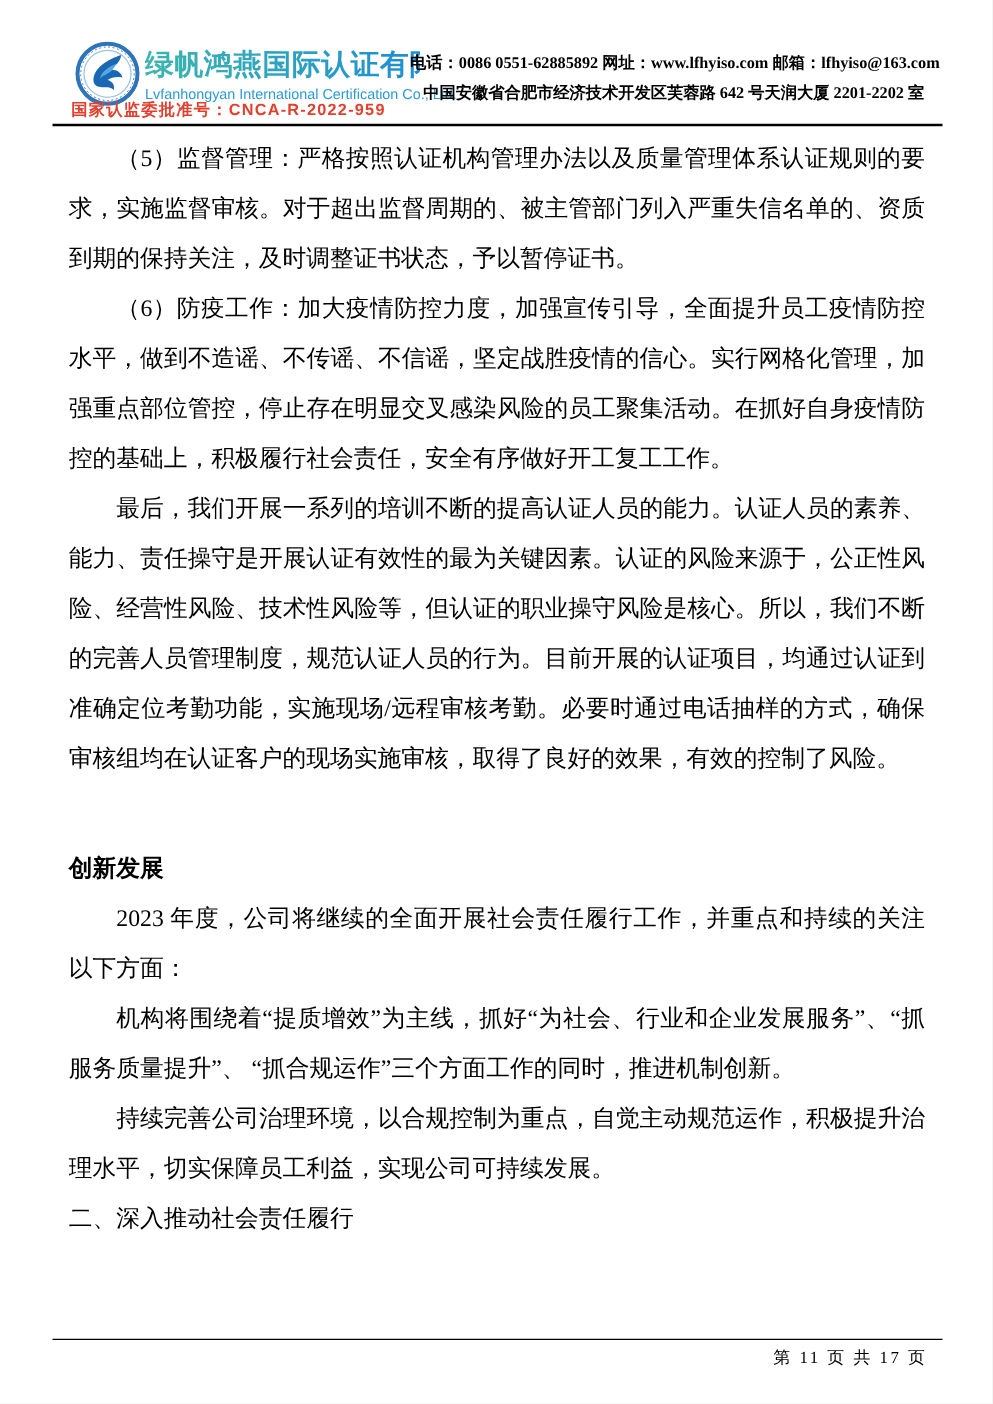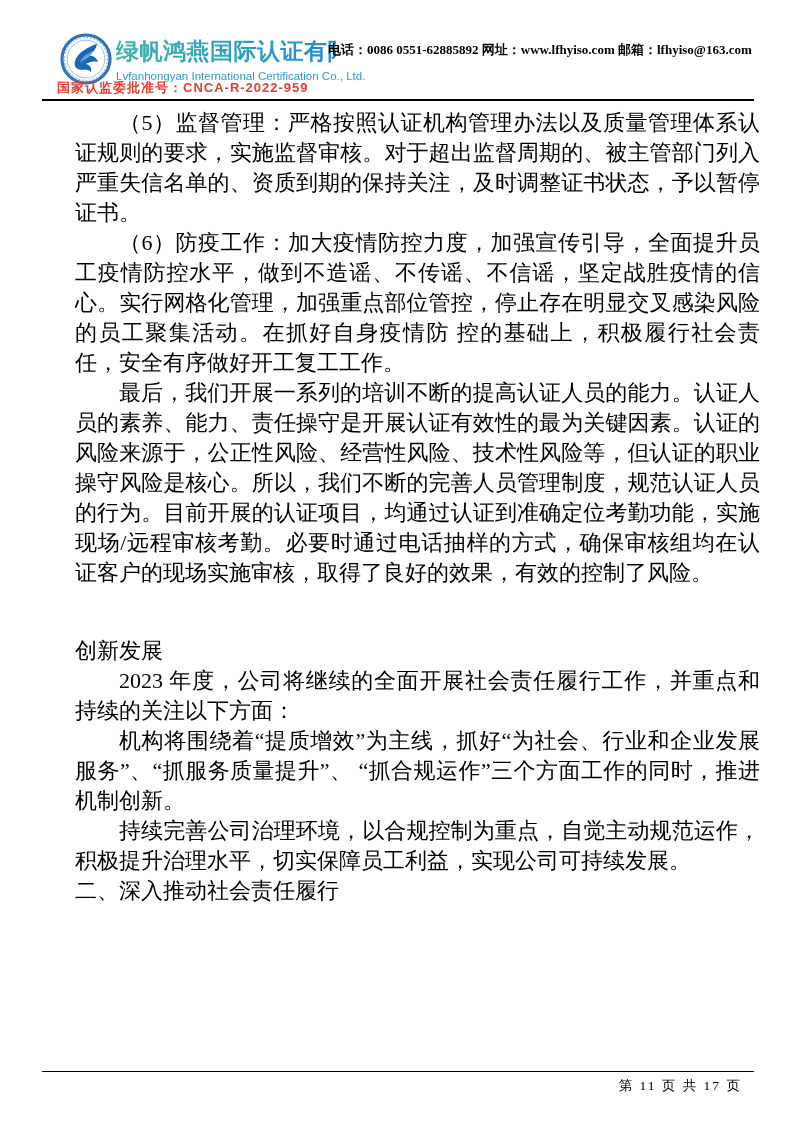--- a/index.html
+++ b/index.html
@@ -42,25 +42,25 @@
   }
   .contact-block{
     position:absolute;left:328px;top:38px;width:422px;
     font-size:13px;line-height:24px;text-align:center;
     font-weight:bold;white-space:nowrap;
   }
   .header-rule{position:absolute;top:99px;left:42px;right:40px;height:2px;background:#000;}
   
   .content{
     position:absolute;top:108px;left:55px;width:685px;
-    font-size:22px;line-height:30px;text-align:justify;margin-left:20px;
+    font-size:19px;line-height:40px;text-align:justify;
   }
   .content p{margin:0;}
   .indent{text-indent:2em;}
-  .section-heading{font-weight:normal;margin-top:48px !important;}
+  .section-heading{font-weight:bold;margin-top:48px !important;}
   
   .footer-rule{position:absolute;left:42px;right:40px;top:1071px;height:1px;background:#000;}
   .footer-text{
     position:absolute;right:52px;top:1077px;
     font-size:13.5px;letter-spacing:2px;margin-left:12px;
   }
 </style>
 </head>
 <body>
 
@@ -80,20 +80,21 @@
       <div class="company-zh">绿帆鸿燕国际认证有限公司</div>
       <div class="company-en">Lvfanhongyan International Certification Co., Ltd.</div>
     </div>
 
     <div class="approval-line">
       <span>国家认监委批准号：</span><span>CNCA-R-2022-959</span>
     </div>
 
     <div class="contact-block">
       <div>电话：0086 0551-62885892 网址：www.lfhyiso.com 邮箱：lfhyiso@163.com</div>
+      <div>中国安徽省合肥市经济技术开发区芙蓉路 642 号天润大厦 2201-2202 室</div>
     </div>
   </div>
 
   <div class="header-rule"></div>
 
   <div class="content">
     <p class="indent">（5）监督管理：严格按照认证机构管理办法以及质量管理体系认证规则的要求，实施监督审核。对于超出监督周期的、被主管部门列入严重失信名单的、资质到期的保持关注，及时调整证书状态，予以暂停证书。</p>
     <p class="indent">（6）防疫工作：加大疫情防控力度，加强宣传引导，全面提升员工疫情防控水平，做到不造谣、不传谣、不信谣，坚定战胜疫情的信心。实行网格化管理，加强重点部位管控，停止存在明显交叉感染风险的员工聚集活动。在抓好自身疫情防 控的基础上，积极履行社会责任，安全有序做好开工复工工作。</p>
     <p class="indent">最后，我们开展一系列的培训不断的提高认证人员的能力。认证人员的素养、能力、责任操守是开展认证有效性的最为关键因素。认证的风险来源于，公正性风险、经营性风险、技术性风险等，但认证的职业操守风险是核心。所以，我们不断的完善人员管理制度，规范认证人员的行为。目前开展的认证项目，均通过认证到准确定位考勤功能，实施现场/远程审核考勤。必要时通过电话抽样的方式，确保审核组均在认证客户的现场实施审核，取得了良好的效果，有效的控制了风险。</p>
 

